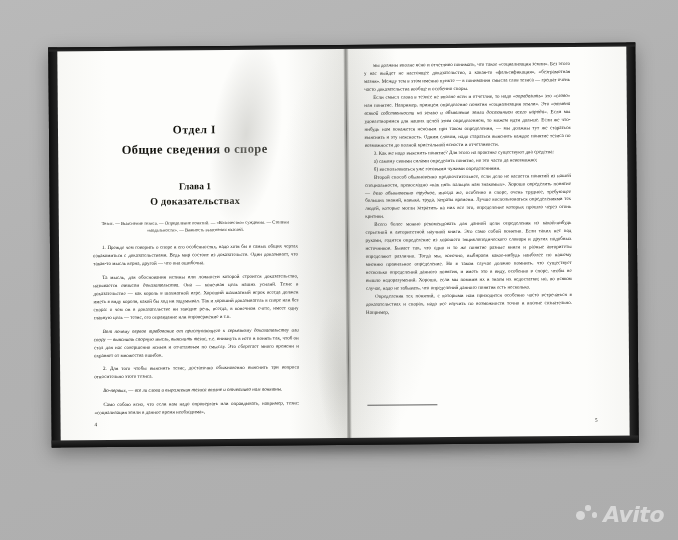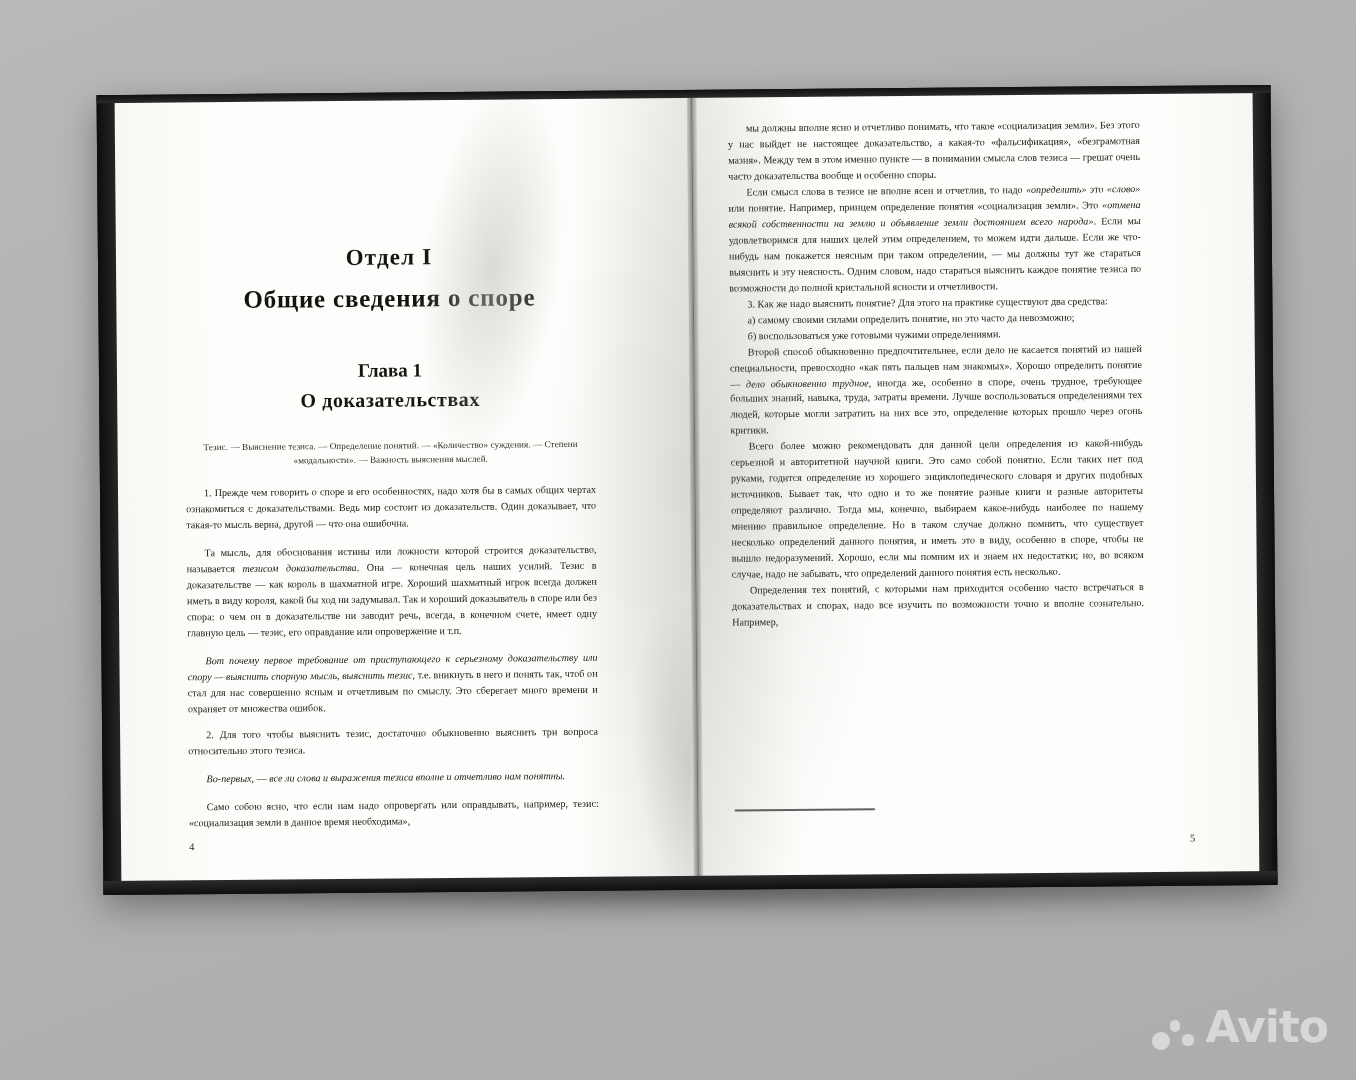--- a/index.html
+++ b/index.html
@@ -72,22 +72,22 @@
 
   
   .penline{position:absolute;left:18px;bottom:33px;width:70px;height:1px;background:#3a3a3a;opacity:.8;}
 
   
   #bookshadow{position:absolute;left:46px;top:430px;width:596px;height:26px;
      background:radial-gradient(ellipse at center, rgba(0,0,0,.30), rgba(0,0,0,0) 72%);
      filter:blur(3px);}
 
   
-  #watermark{position:absolute;right:14px;bottom:14px;display:flex;align-items:flex-end;gap:5px;
-     opacity:.62;}
+  #watermark{position:absolute;right:14px;bottom:14px;display:flex;align-items:flex-start;gap:5px;
+     opacity:.62;font-style:italic;}
   .wm-dots{position:relative;width:22px;height:17px;}
   .wm-dots span{position:absolute;border-radius:50%;background:#f2f2f2;display:block;}
   .d1{width:9px;height:9px;left:0;top:7px;}
   .d2{width:5.5px;height:5.5px;left:9px;top:1px;}
   .d3{width:5.5px;height:5.5px;left:15.5px;top:8px;}
   .wm-text{font-family:"DejaVu Sans", sans-serif;font-size:22px;font-weight:bold;
      color:#f2f2f2;letter-spacing:-.5px;line-height:1;}
 </style>
 </head>
 <body>

